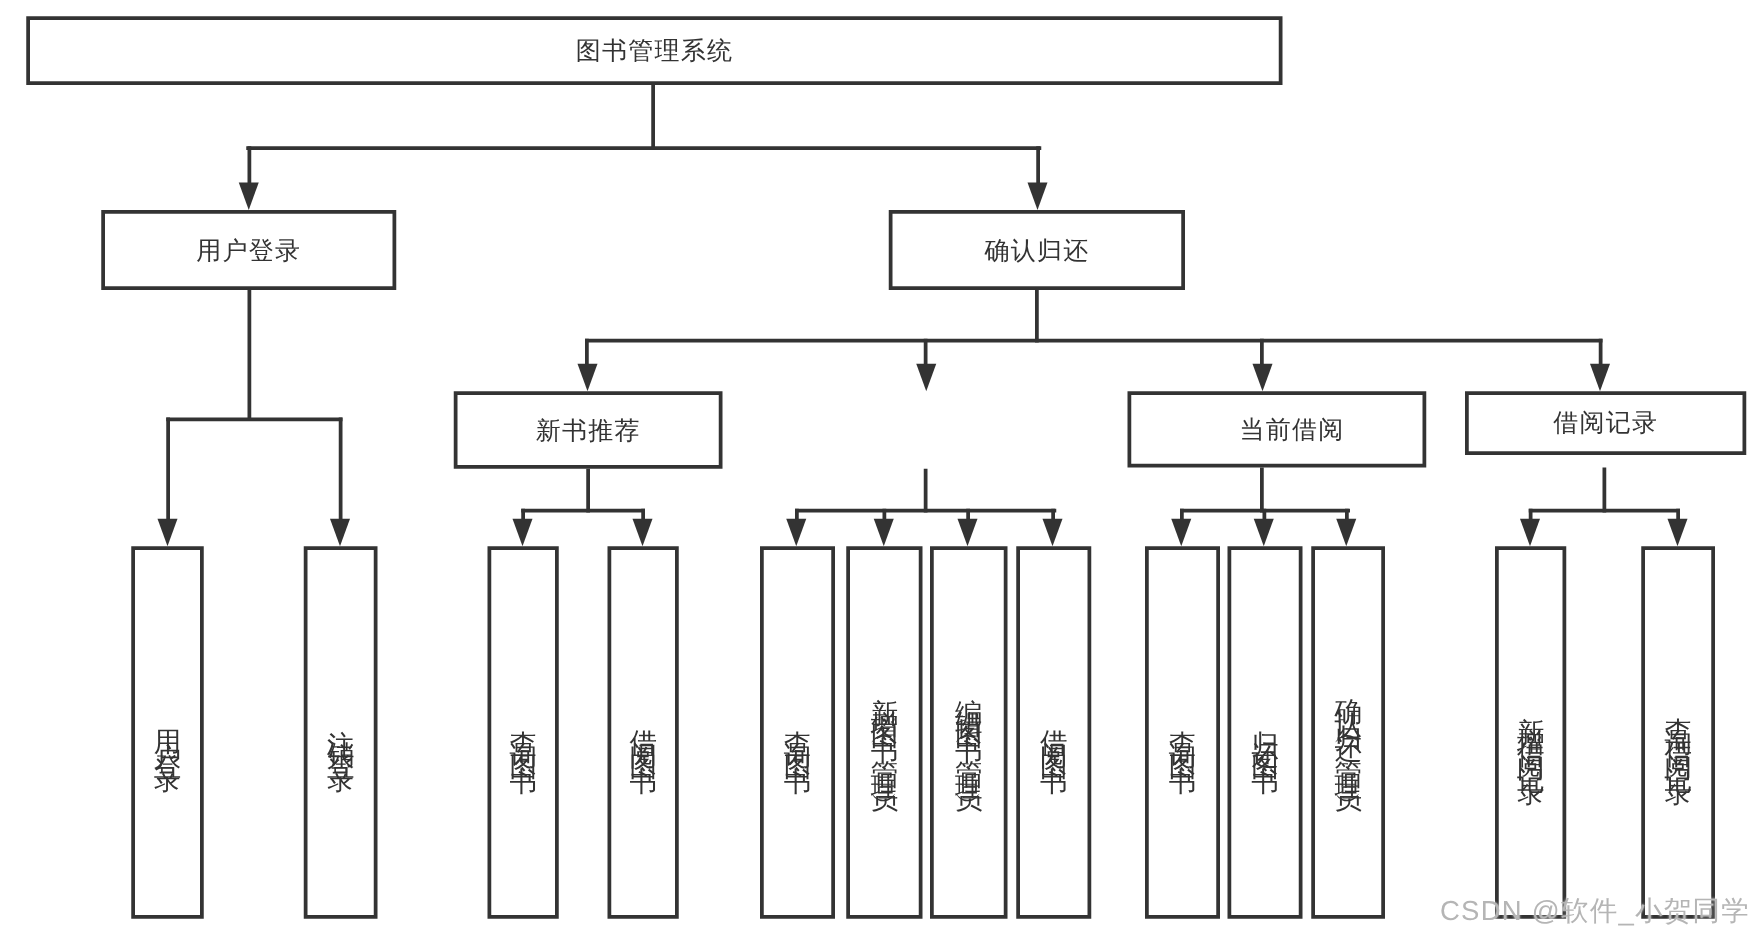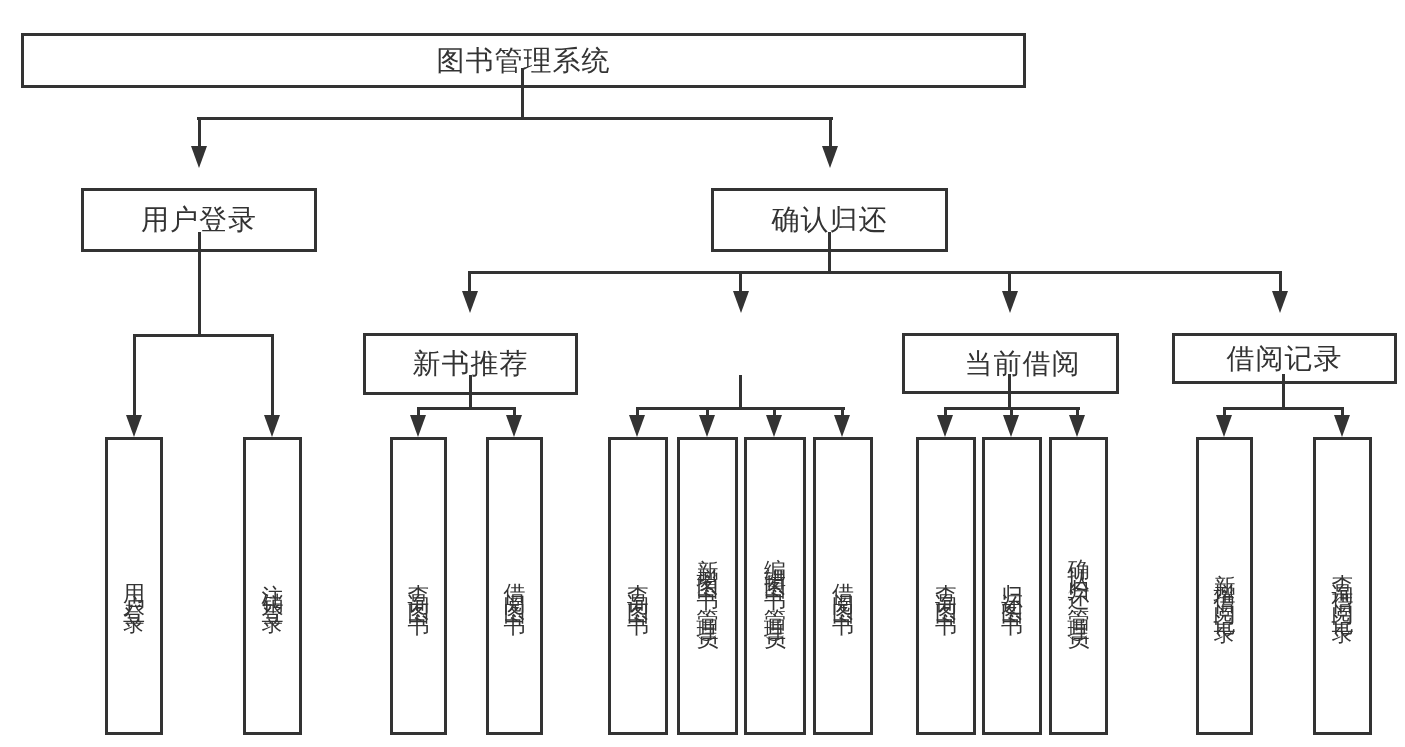--- a/index.html
+++ b/index.html
@@ -14,24 +14,23 @@
   .box{
     position:absolute;
     box-sizing:border-box;
     border:3px solid #333333;
     background:#ffffff;
     display:flex;
     align-items:center;
     justify-content:center;
   }
   .box-h{
-    font-size:28px;
+    font-size:20px;
     letter-spacing:1px;
     white-space:nowrap;
-    margin-top:20px;
   }
   .box-v{
     font-size:22px;
   }
   .box-v .vtext{
     writing-mode:vertical-lr;
     text-orientation:mixed;
     letter-spacing:10px;
     line-height:1;
   }
@@ -95,21 +94,21 @@
   <div class="line" style="left:739px;top:271px;width:3px;height:22px;"></div>
   <div class="arrowhead" style="left:733px;top:291px;"></div>
   <div class="line" style="left:1008px;top:271px;width:3px;height:22px;"></div>
   <div class="arrowhead" style="left:1002px;top:291px;"></div>
   <div class="line" style="left:1279px;top:271px;width:3px;height:22px;"></div>
   <div class="arrowhead" style="left:1272px;top:291px;"></div>
 
   <div class="box box-h" style="left:363px;top:313px;width:215px;height:62px;">
     <span>新书推荐</span>
   </div>
-  <div class="box box-h" style="left:902px;top:313px;width:217px;height:61px;padding-left:24px;">
+  <div class="box box-h" style="left:902px;top:313px;width:239px;height:61px;padding-left:24px;">
     <span>当前借阅</span>
   </div>
   <div class="box box-h" style="left:1172px;top:313px;width:225px;height:51px;">
     <span>借阅记录</span>
   </div>
 
   <div class="line" style="left:469px;top:375px;width:3px;height:35px;"></div>
   <div class="line" style="left:417px;top:407px;width:99px;height:3px;"></div>
   <div class="line" style="left:417px;top:407px;width:3px;height:12px;"></div>
   <div class="arrowhead" style="left:410px;top:415px;"></div>
@@ -180,14 +179,15 @@
     <span class="vtext">确认归还（管理员）</span>
   </div>
 
   <div class="box box-v" style="left:1196px;top:437px;width:57px;height:298px;">
     <span class="vtext">新增借阅记录</span>
   </div>
   <div class="box box-v" style="left:1313px;top:437px;width:59px;height:298px;">
     <span class="vtext">查询借阅记录</span>
   </div>
 
+  <div class="watermark">CSDN @软件_小贺同学</div>
 
 </div>
 
 </body></html>

